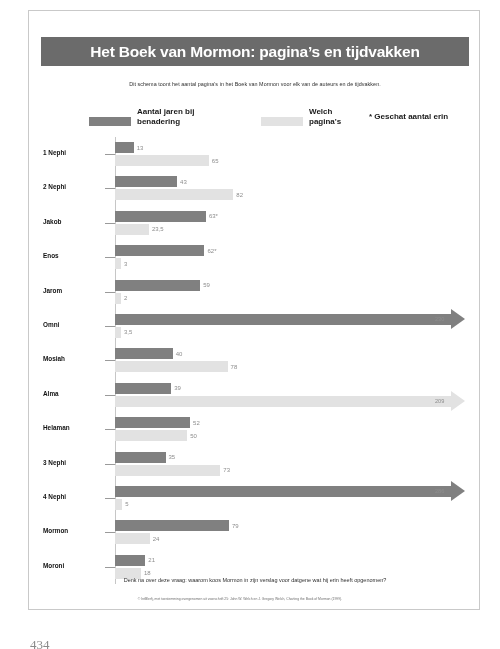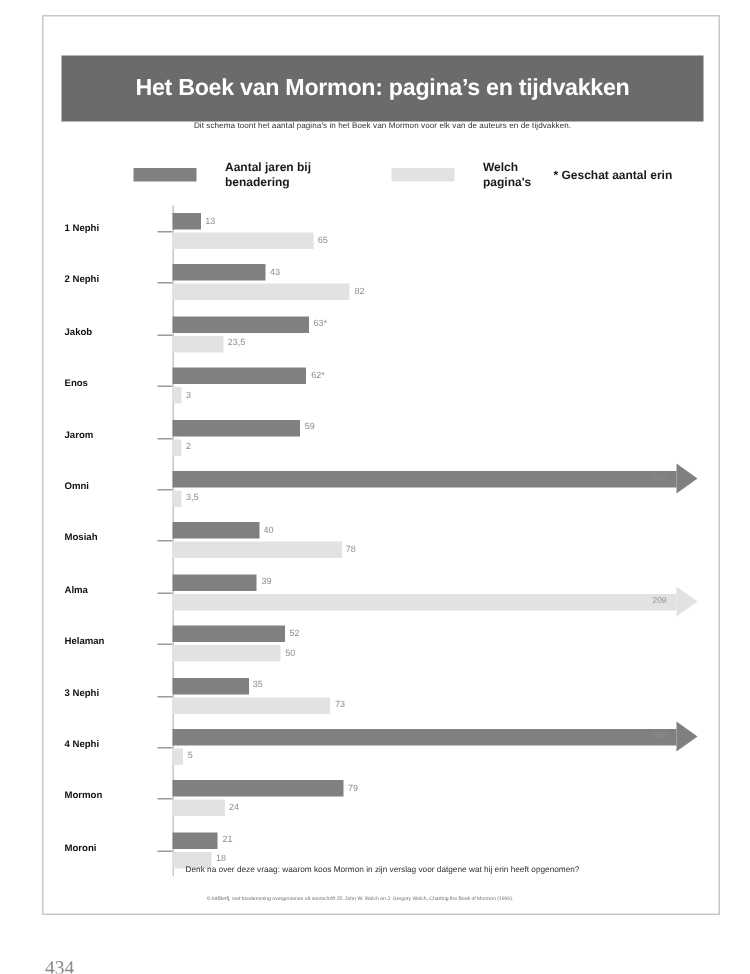--- a/index.html
+++ b/index.html
@@ -29,21 +29,21 @@
     height: 600px;
     background: #ffffff;
     border: 1px solid #c9c9c9;
     box-sizing: border-box;
   }
   #banner {
     position: absolute;
     left: 12px;
     top: 26px;
     width: 428px;
-    height: 44px;
+    height: 29px;
     background: #6b6b6b;
     display: flex;
     align-items: center;
     justify-content: center;
   }
   #banner-title {
     color: #ffffff;
     font-size: 15.5px;
     font-weight: bold;
     letter-spacing: -0.2px;
@@ -62,22 +62,22 @@
   #legend {
     position: absolute;
     left: 60px;
     top: 94px;
     width: 370px;
     height: 26px;
   }
   .legend-item {
     position: absolute;
     display: flex;
-    align-items: center;
-    gap: 19px;
+    align-items: flex-end;
+    gap: 6px;
   }
   .legend-swatch {
     width: 42px;
     height: 9px;
     display: block;
   }
   .legend-label {
     font-size: 8px;
     font-weight: bold;
     color: #1a1a1a;

